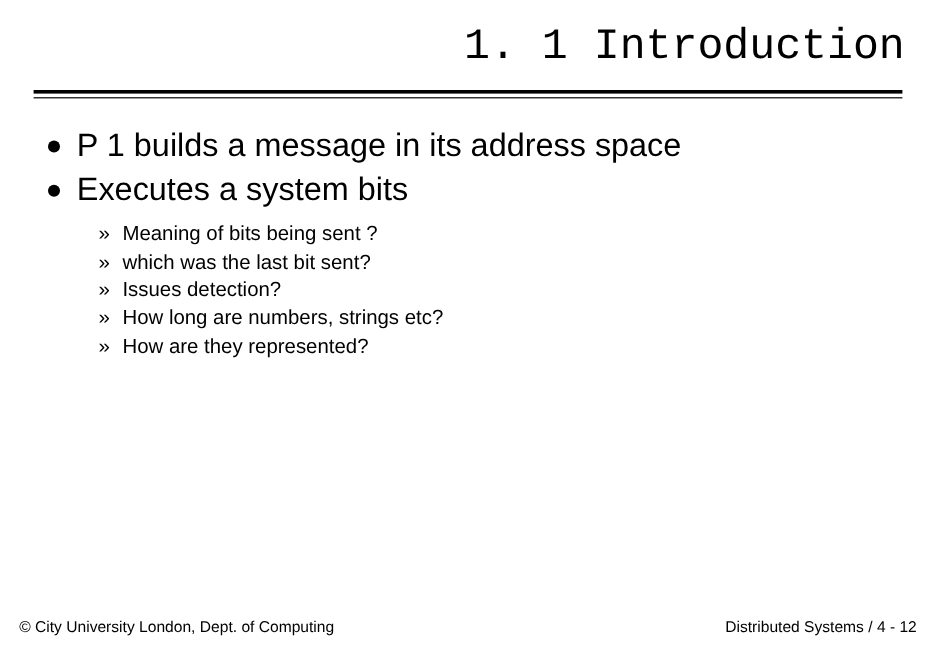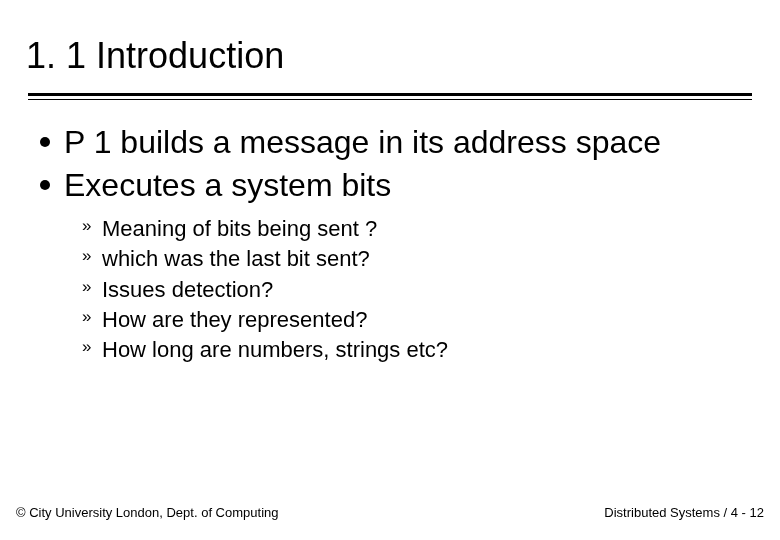--- a/index.html
+++ b/index.html
@@ -13,25 +13,25 @@
     overflow: hidden;
   }
   .slide {
     box-sizing: border-box;
     width: 780px;
     height: 540px;
     padding: 18px 26px 0 26px;
     position: relative;
   }
   .title {
-    font-family: Liberation Sans, sans-serif;
+    font-family: Liberation Mono, monospace;
     font-size: 36px;
     font-weight: 400;
-    text-align: left;
-    margin: 17px 0 16px 0;
+    text-align: right;
+    margin: 0 0 16px 0;
   }
   .rule-wrap {
     margin: 0 2px 22px 2px;
   }
   .rule-thick {
     border-top: 3px solid #000;
     height: 0;
     margin-bottom: 3px;
   }
   .rule-thin {
@@ -39,21 +39,21 @@
     height: 0;
   }
   ul.main {
     list-style: none;
     margin: 0;
     padding: 0 0 0 14px;
   }
   ul.main > li {
     position: relative;
     padding-left: 24px;
-    font-size: 32px;
+    font-size: 27px;
     line-height: 1.28;
     margin-bottom: 2px;
   }
   ul.main > li::before {
     content: "";
     position: absolute;
     left: 0;
     top: 0.48em;
     width: 10px;
     height: 10px;
@@ -61,35 +61,35 @@
     border-radius: 50%;
   }
   ul.sub {
     list-style: none;
     margin: 8px 0 0 0;
     padding: 0 0 0 56px;
   }
   ul.sub > li {
     position: relative;
     padding-left: 20px;
-    font-size: 22px;
+    font-size: 17px;
     line-height: 1.38;
   }
   ul.sub > li::before {
     content: "»";
     position: absolute;
     left: 0;
     top: 0;
     font-size: 17px;
   }
   .footer {
     position: absolute;
     left: 16px;
     right: 16px;
-    bottom: 20px;
+    bottom: 10px;
     display: flex;
     justify-content: space-between;
     font-size: 13px;
   }
 </style>
 </head>
 <body>
 
 <div class="slide">
 
@@ -102,22 +102,22 @@
 
   <ul class="main">
     <li><span>P 1 builds a message in its address space</span></li>
     <li><span>Executes a system bits</span></li>
   </ul>
 
   <ul class="sub">
     <li><span>Meaning of bits being sent ?</span></li>
     <li><span>which was the last bit sent?</span></li>
     <li><span>Issues detection?</span></li>
+    <li><span>How long are numbers, strings etc?</span></li>
     <li><span>How are they represented?</span></li>
-    <li><span>How long are numbers, strings etc?</span></li>
   </ul>
 
   <div class="footer">
     <span>© City University London, Dept. of Computing</span>
     <span>Distributed Systems / 4 - 12</span>
   </div>
 
 </div>
 
 </body></html>

